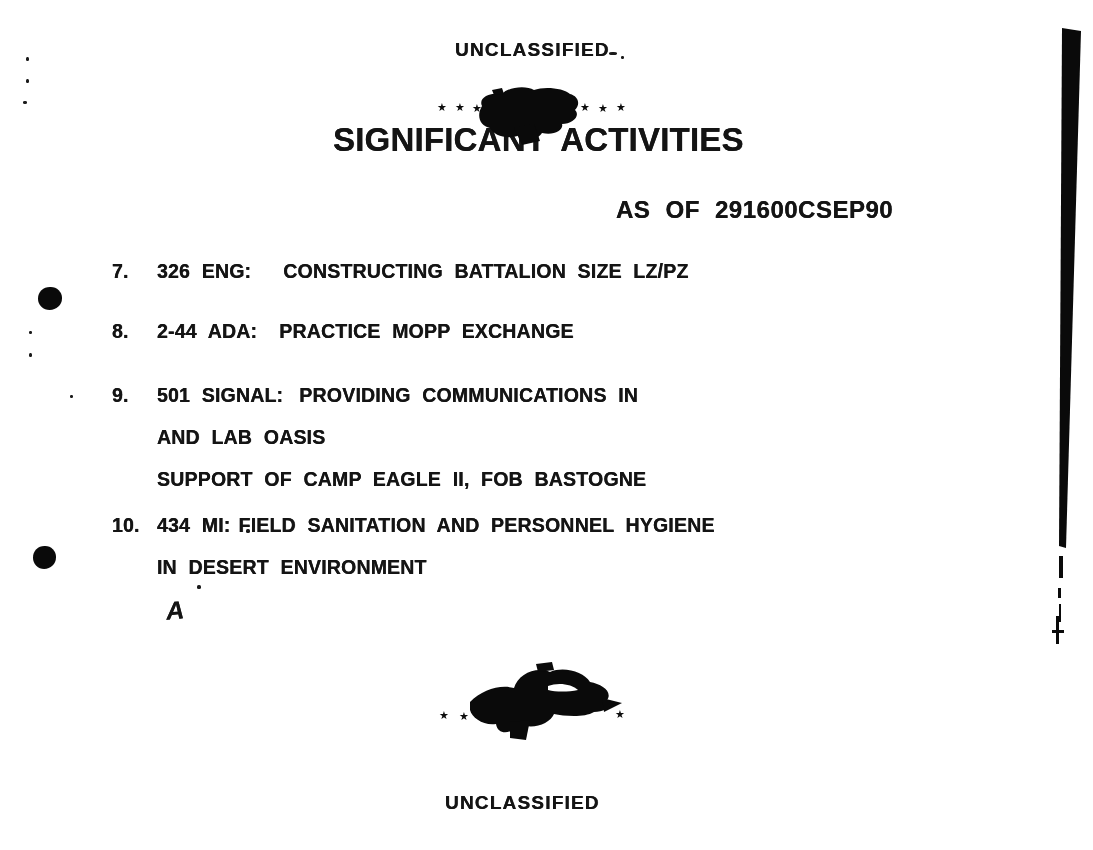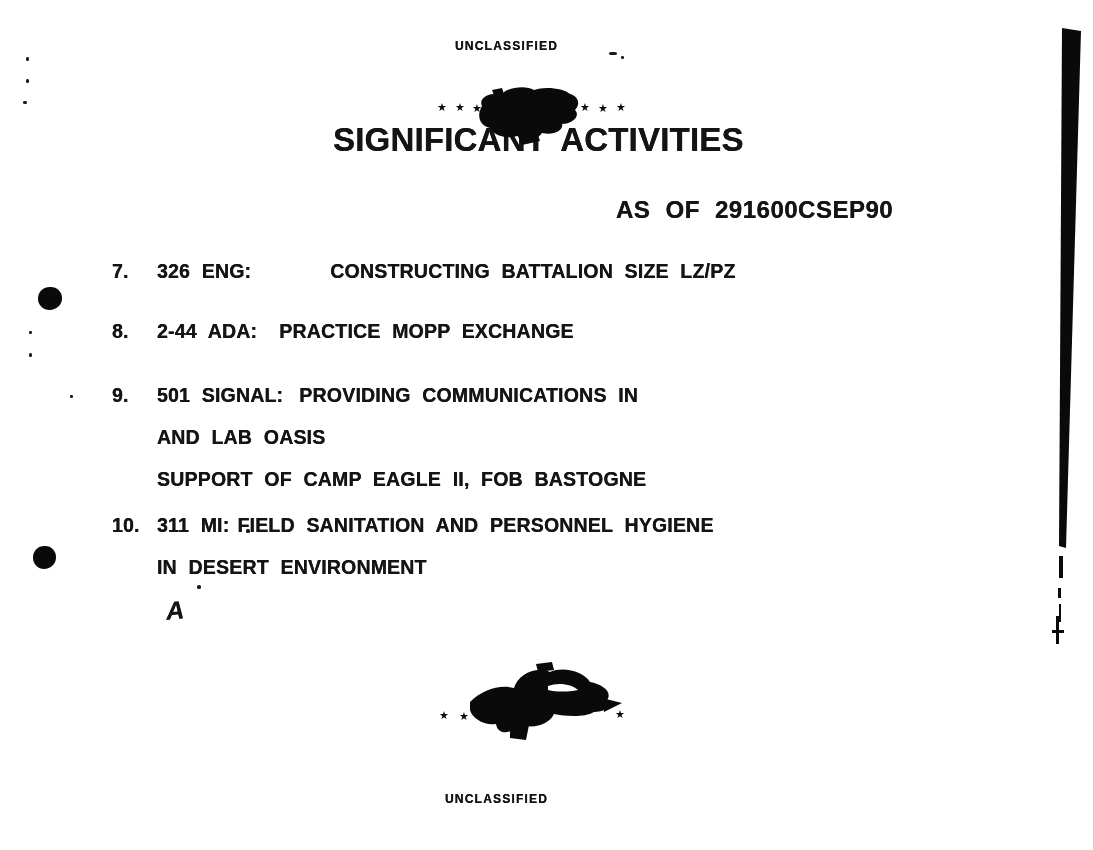--- a/index.html
+++ b/index.html
@@ -8,38 +8,38 @@
     overflow:hidden;
     font-family:"Liberation Sans","DejaVu Sans",sans-serif;
     color:#121212;
   }
   .scan-text{
     font-weight:700;color:#141414;
     text-shadow:0 0 .5px rgba(20,20,20,.9), .4px .4px 0 rgba(20,20,20,.35);
     white-space:nowrap;
   }
   .classification{
-    position:absolute;font-size:12px;letter-spacing:1.2px;word-spacing:2px;
+    position:absolute;font-size:19px;letter-spacing:1.2px;word-spacing:2px;
   }
   .classification.top{left:455px;top:39px;}
   .classification.bottom{left:445px;top:792px;}
   .title{
     position:absolute;left:333px;top:121px;font-size:33px;
     letter-spacing:.2px;word-spacing:6px;z-index:2;
   }
   .asof{
     position:absolute;left:616px;top:196px;font-size:24px;
     letter-spacing:.5px;word-spacing:8px;text-align:center;
   }
   .items{position:absolute;left:112px;top:0;width:920px;font-size:19.5px;letter-spacing:.2px;word-spacing:6px;}
   .item{position:absolute;left:0;width:920px;}
   .i7{top:250px;} .i8{top:310px;} .i9{top:374px;} .i10{top:504px;}
   .line{display:flex;align-items:center;height:42px;}
   .num{width:45px;flex:0 0 45px;}
-  .i7 .unit{margin-right:79px;}
+  .i7 .unit{margin-right:32px;}
   .i8 .unit{margin-right:22px;}
   .i9 .unit{margin-right:16px;text-align:right;}
   .i10 .unit{margin-right:8px;}
   .cont{padding-left:45px;}
   .annotation-a{
     position:absolute;left:166px;top:596px;font-size:25px;font-weight:700;
     font-style:italic;color:#141414;transform:rotate(-5deg);
     text-shadow:0 0 .5px rgba(20,20,20,.9);
   }
   .star{
@@ -104,21 +104,21 @@
         <span class="unit">501 SIGNAL:</span>
         <span class="act">PROVIDING COMMUNICATIONS IN</span>
       </div>
       <div class="line cont">AND LAB OASIS</div>
       <div class="line cont">SUPPORT OF CAMP EAGLE II, FOB BASTOGNE</div>
     </div>
 
     <div class="item i10">
       <div class="line">
         <span class="num">10.</span>
-        <span class="unit">311 MI:</span>
+        <span class="unit">434 MI:</span>
         <span class="act">FIELD SANITATION AND PERSONNEL HYGIENE</span>
       </div>
       <div class="line cont">IN DESERT ENVIRONMENT</div>
     </div>
 
   </div>
 
   <div class="annotation-a">A</div>
 
   <svg class="emblem emblem-bottom" width="180" height="88" viewBox="0 0 180 88">

